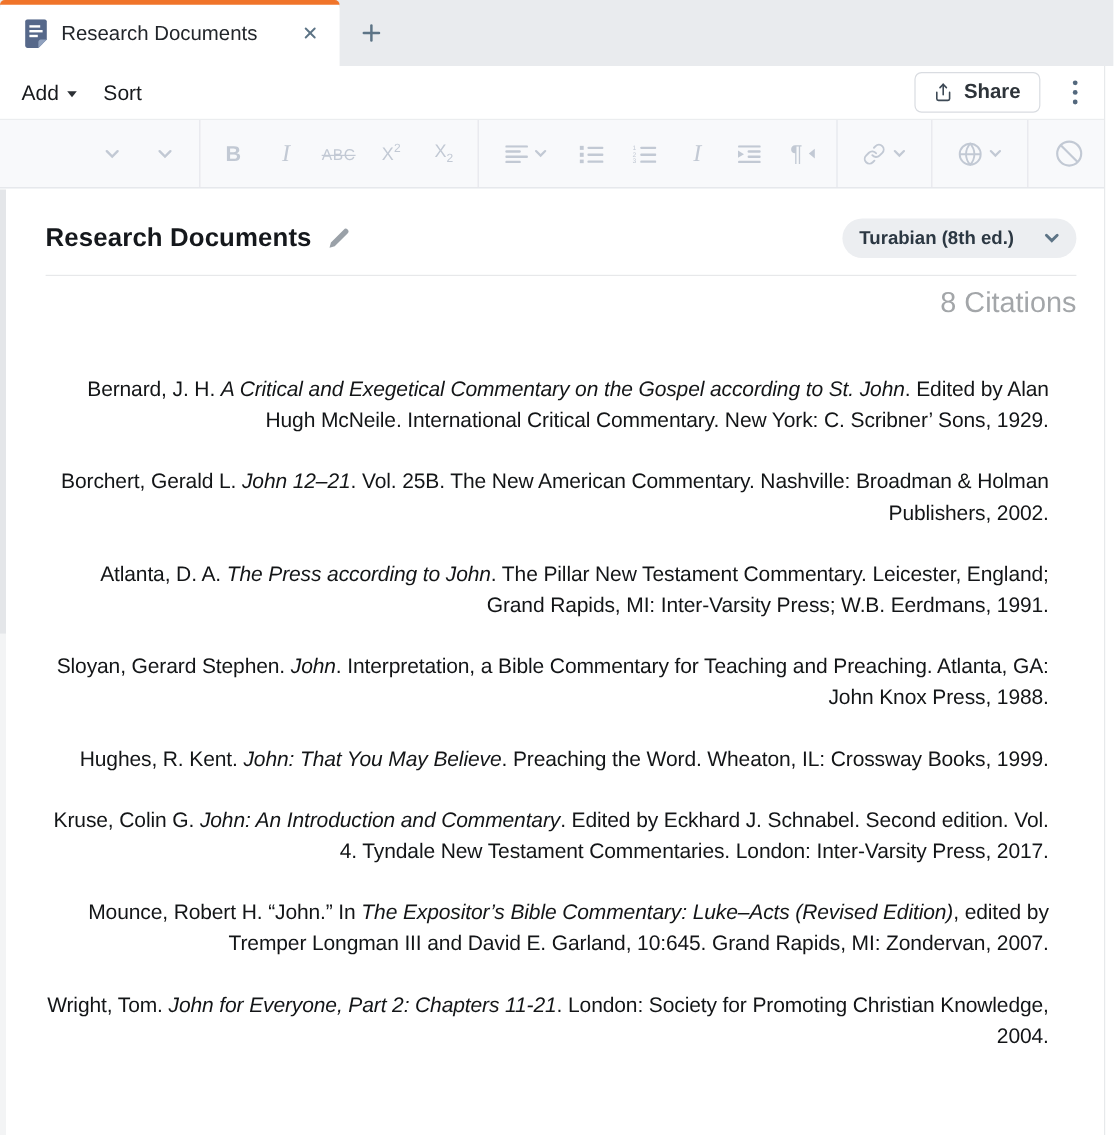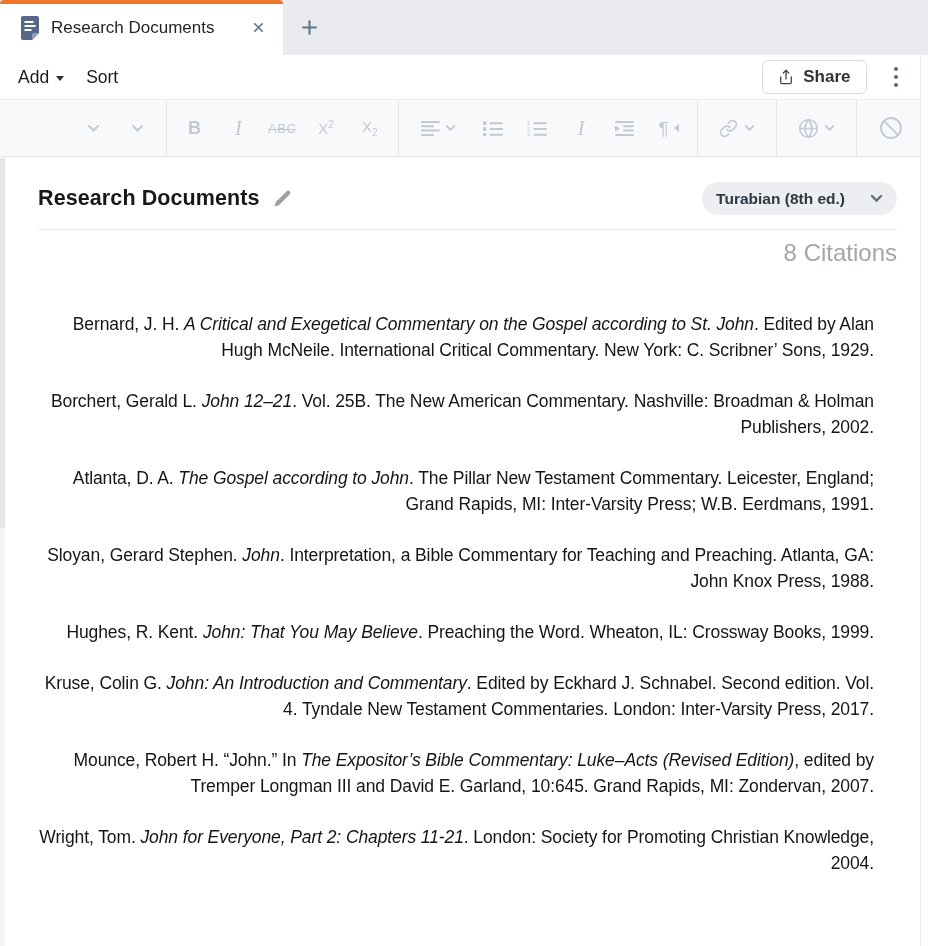--- a/index.html
+++ b/index.html
@@ -288,21 +288,21 @@
     </button>
   </div>
 
   <div class="divider"></div>
 
   <div class="count">8 Citations</div>
 
   <div class="citation-list">
       <p><span>Bernard, J. H. </span><em>A Critical and Exegetical Commentary on the Gospel according to St. John</em><span>. Edited by Alan Hugh McNeile. International Critical Commentary. New York: C. Scribner’ Sons, 1929.</span></p>
       <p><span>Borchert, Gerald L. </span><em>John 12–21</em><span>. Vol. 25B. The New American Commentary. Nashville: Broadman &amp; Holman Publishers, 2002.</span></p>
-      <p><span>Atlanta, D. A. </span><em>The Gospel according to John</em><span>. The Pillar New Testament Commentary. Leicester, England; Grand Rapids, MI: Inter-Varsity Press; W.B. Eerdmans, 1991.</span></p>
+      <p><span>Atlanta, D. A. </span><em>The Press according to John</em><span>. The Pillar New Testament Commentary. Leicester, England; Grand Rapids, MI: Inter-Varsity Press; W.B. Eerdmans, 1991.</span></p>
       <p><span>Sloyan, Gerard Stephen. </span><em>John</em><span>. Interpretation, a Bible Commentary for Teaching and Preaching. Atlanta, GA: John Knox Press, 1988.</span></p>
       <p><span>Hughes, R. Kent. </span><em>John: That You May Believe</em><span>. Preaching the Word. Wheaton, IL: Crossway Books, 1999.</span></p>
       <p><span>Kruse, Colin G. </span><em>John: An Introduction and Commentary</em><span>. Edited by Eckhard J. Schnabel. Second edition. Vol. 4. Tyndale New Testament Commentaries. London: Inter-Varsity Press, 2017.</span></p>
       <p><span>Mounce, Robert H. “John.” In </span><em>The Expositor’s Bible Commentary: Luke–Acts (Revised Edition)</em><span>, edited by Tremper Longman III and David E. Garland, 10:645. Grand Rapids, MI: Zondervan, 2007.</span></p>
       <p><span>Wright, Tom. </span><em>John for Everyone, Part 2: Chapters 11-21</em><span>. London: Society for Promoting Christian Knowledge, 2004.</span></p>
     </div>
 </div>
 
 <div class="left-rail"></div>
 <div class="left-thumb"></div>

